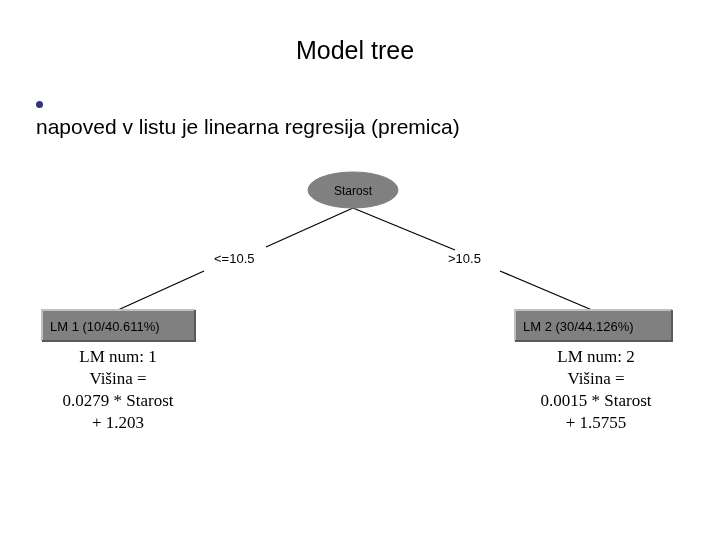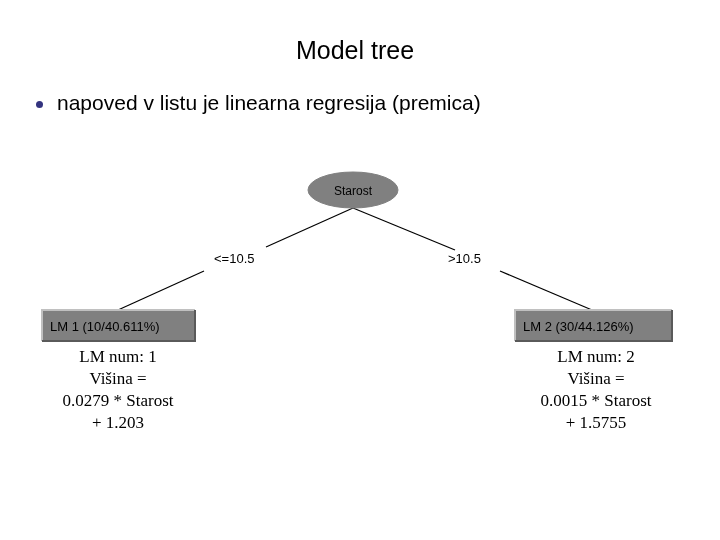--- a/index.html
+++ b/index.html
@@ -29,21 +29,22 @@
     letter-spacing: 0px;
   }
 
   #bullet-row {
     position: absolute;
     left: 36px;
     top: 90px;
     width: 650px;
     display: flex;
     align-items: flex-start;
-    gap: 14px;
+    gap: 6px;
+    flex-direction: column;
   }
   #bullet-dot {
     width: 7px;
     height: 7px;
     border-radius: 50%;
     background: #33337f;
     margin-top: 11px;
     flex: 0 0 auto;
   }
   #bullet-text {

